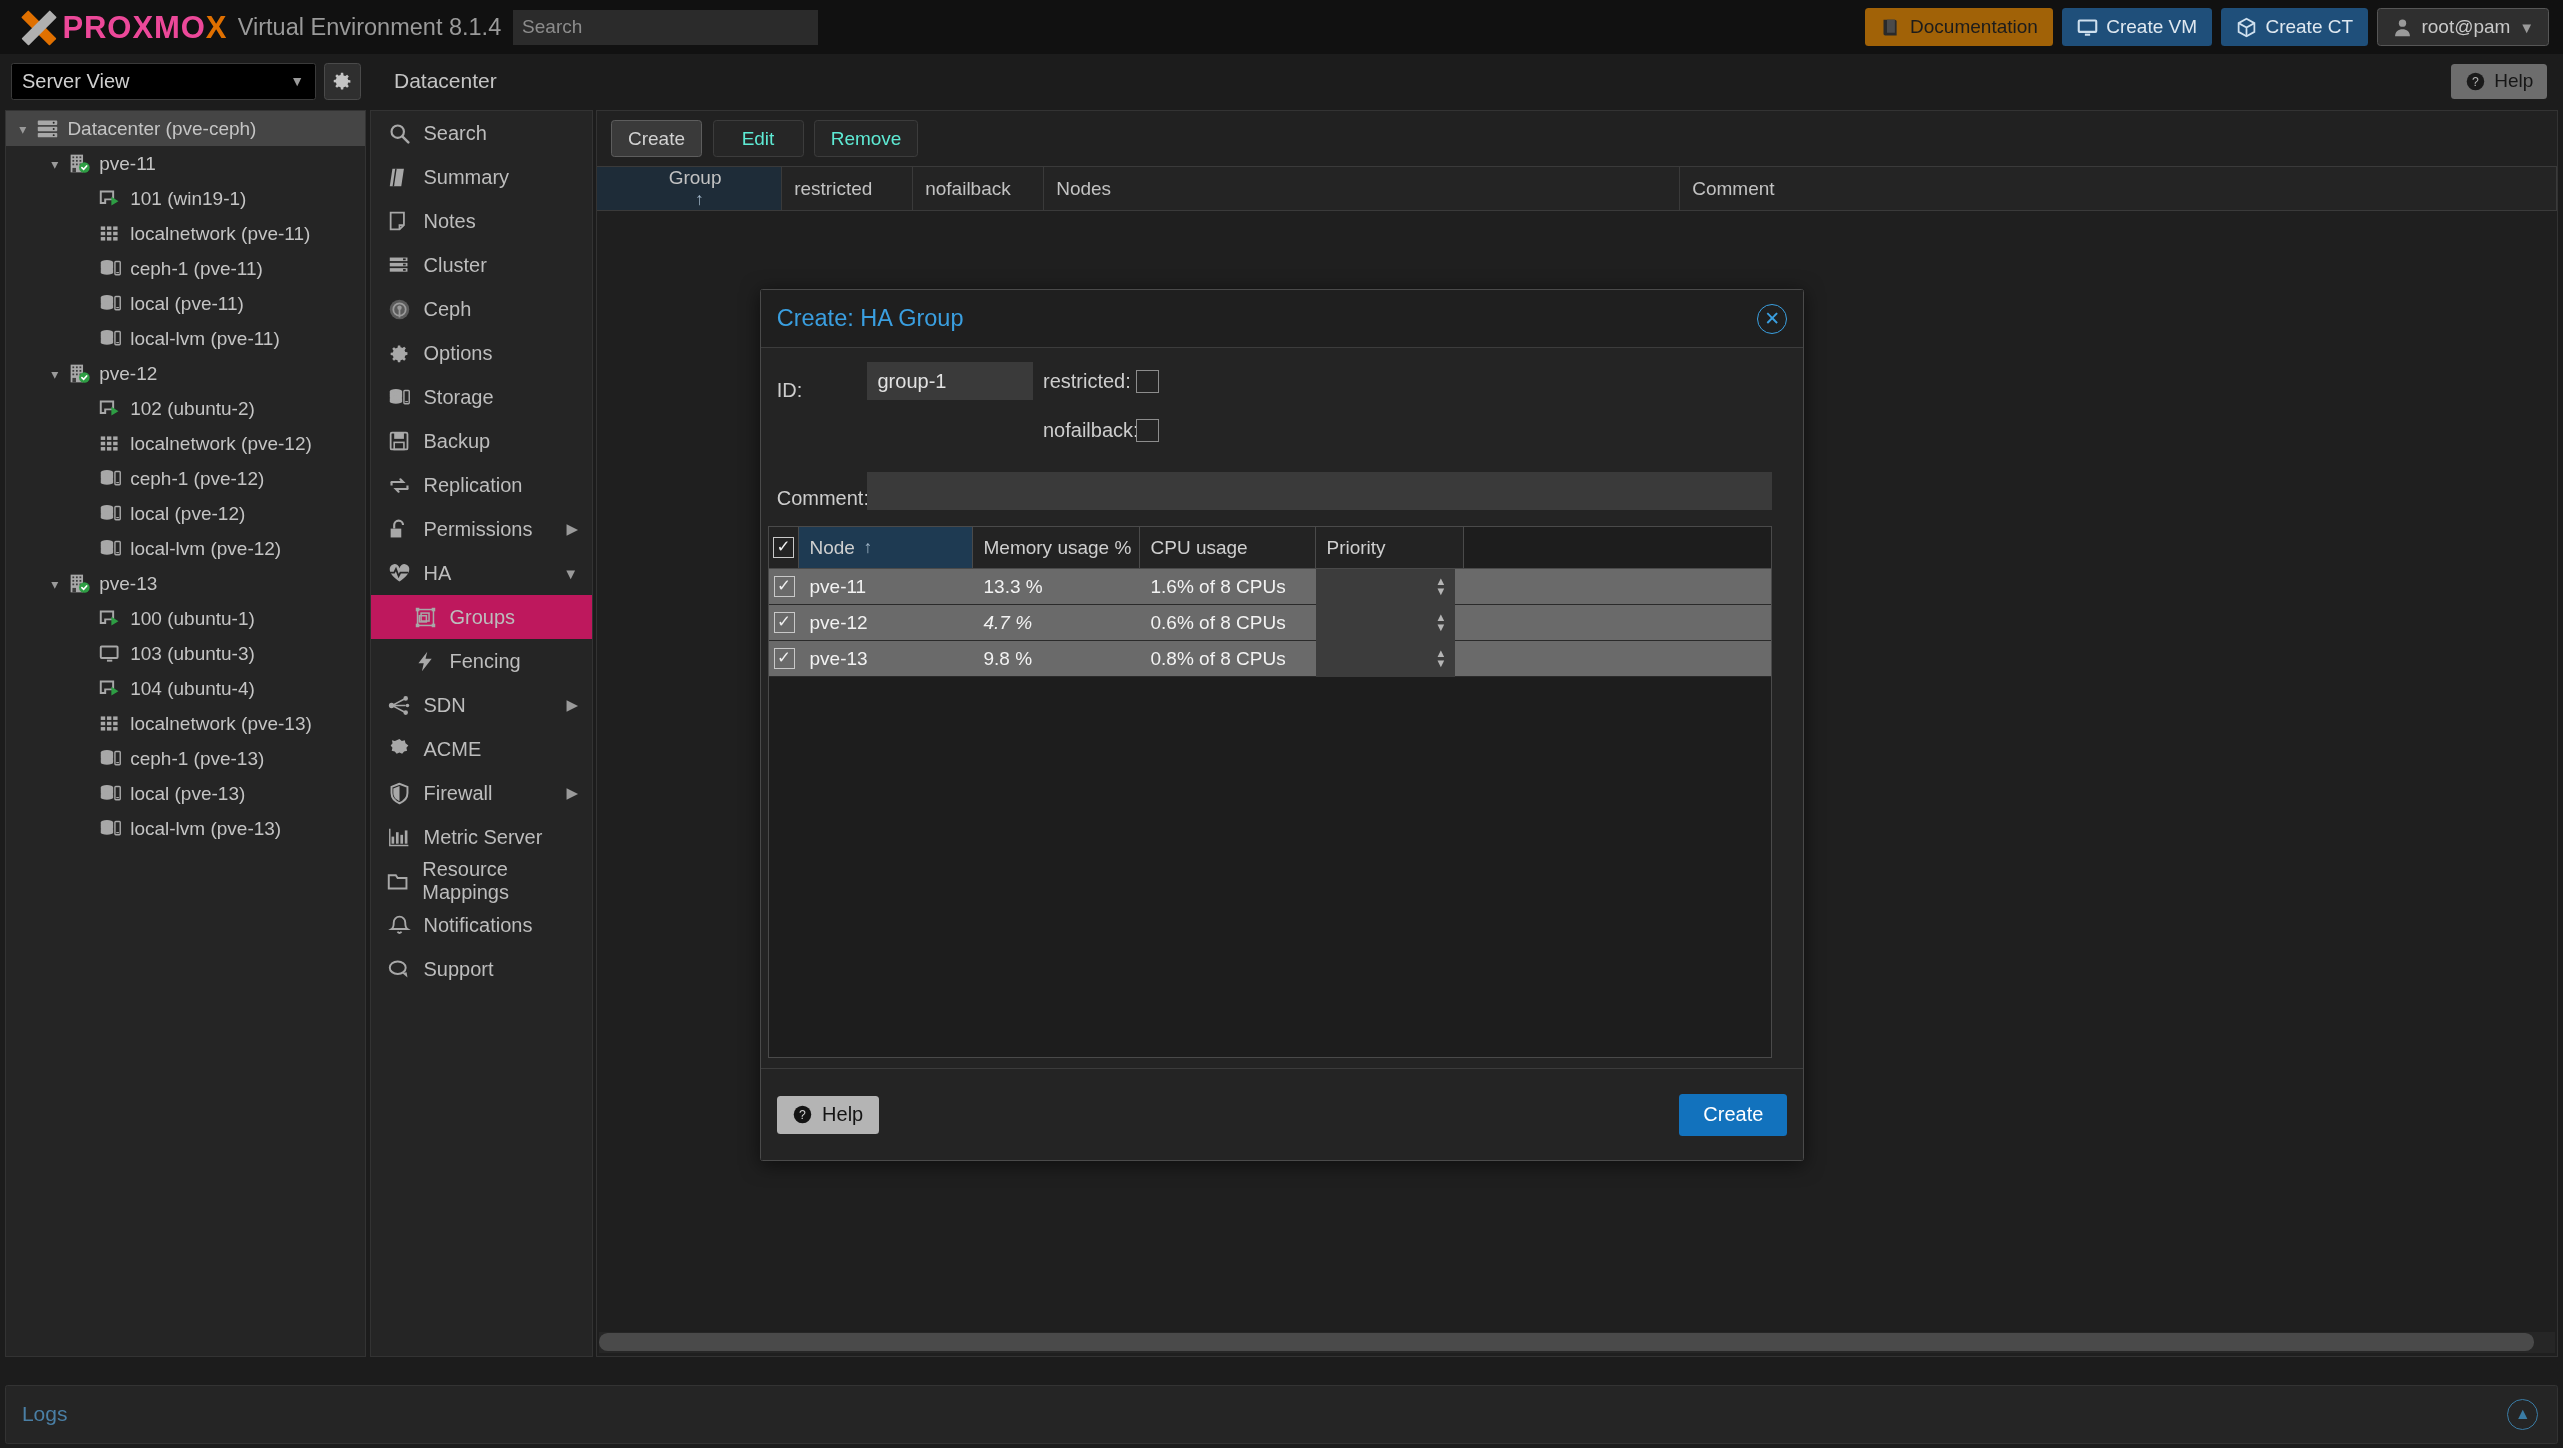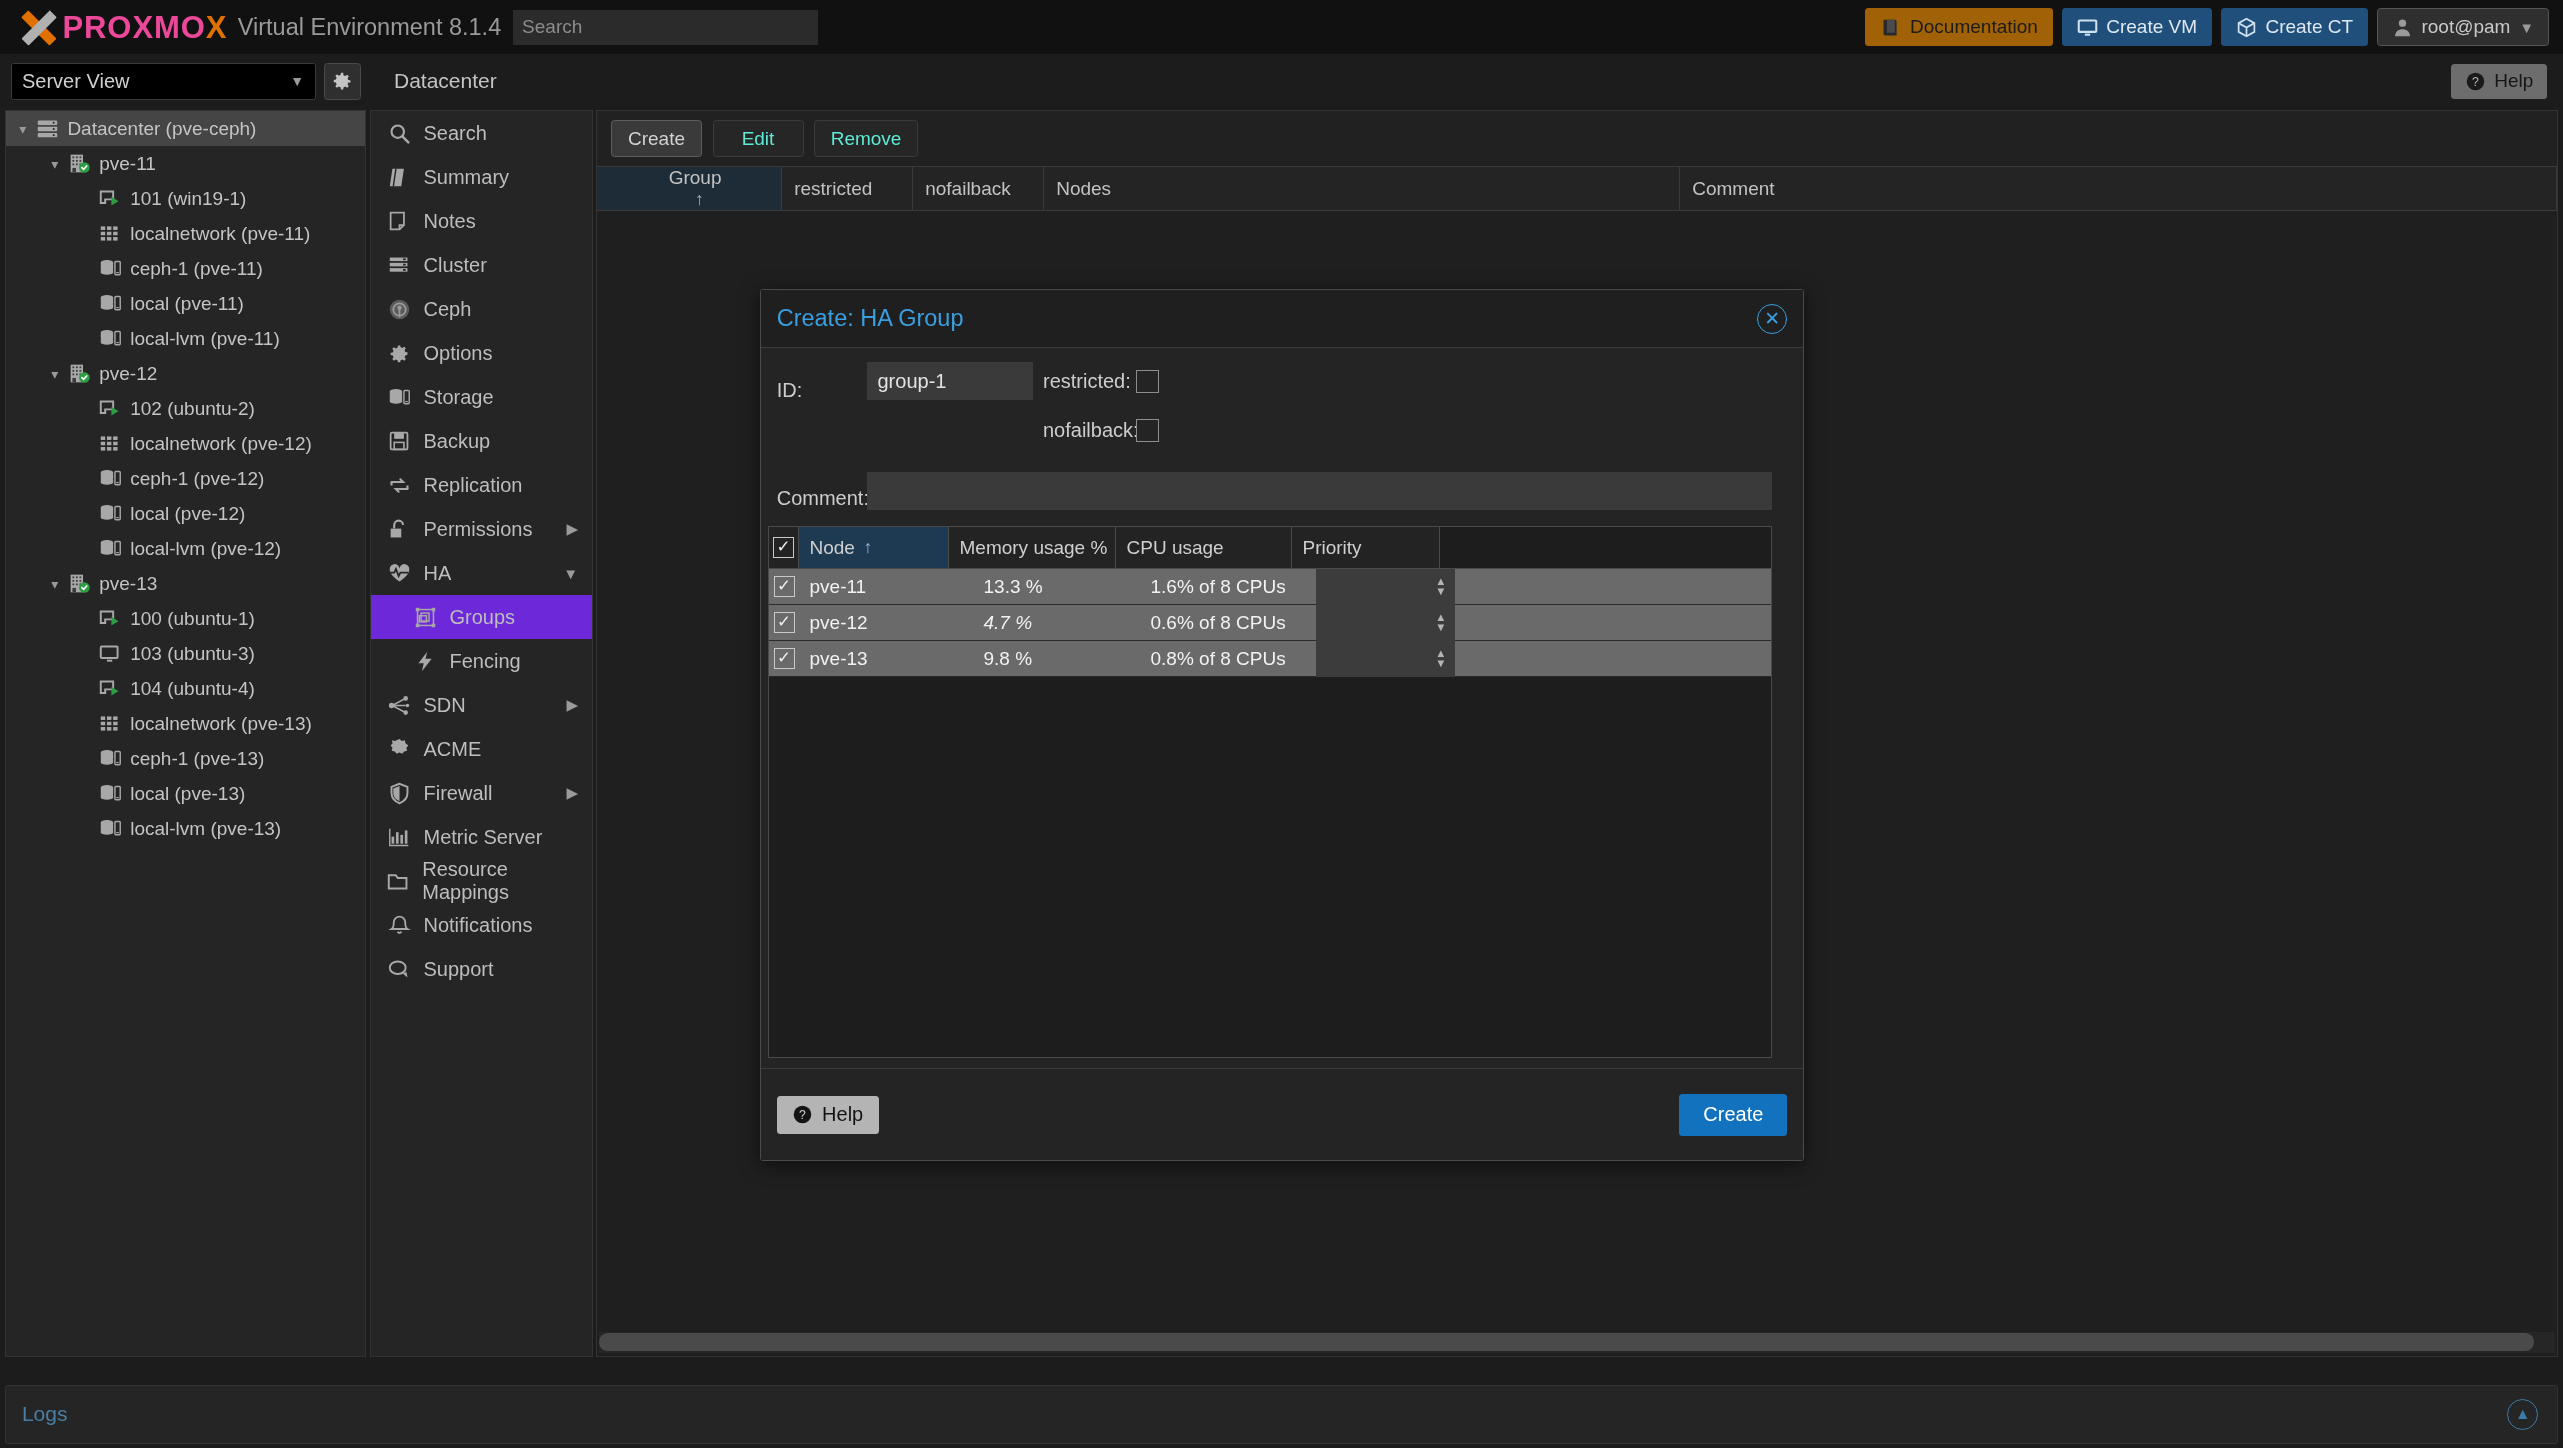--- a/index.html
+++ b/index.html
@@ -98,21 +98,21 @@
 
   
   #menupanel {
     position: absolute; left: 370px; top: 110px; width: 223px; height: 1247px;
     background: #252525; border: 0.9px solid #333; overflow: hidden;
   }
   .menu-row {
     display: flex; align-items: center; height: 44px; padding-left: 14px;
     font-size: 20px; color: #bdbdbd; cursor: pointer; position: relative;
   }
-  .menu-row.selected { background: #6d28d9; }
+  .menu-row.selected { background: #be185d; }
   .menu-row.sub { padding-left: 40px; }
   .menu-icon { width: 28px; height: 23px; display: flex; align-items: center; justify-content: center; margin-right: 10.5px; }
   .menu-caret { position: absolute; right: 14px; color: #9a9a9a; font-size: 15px; }
 
   
   #content {
     position: absolute; left: 596px; top: 110px; width: 1962px; height: 1247px;
     background: #1f1f1f; border: 0.9px solid #333;
   }
   #toolbar {
@@ -969,21 +969,21 @@
     <span id="nofailback-cbx" class="cbx"></span>
 
     <span id="comment-label" class="field-label">Comment:</span>
     <input id="comment-input" value="" style="">
 
     <div id="node-grid">
       <div id="ng-header">
           <div class="ng-hcell ng-check-col" style="padding: 0px;">
             <span class="ng-cbx">✓</span>
           </div>
-          <div class="ng-hcell sorted" style="width: 150px;">
+          <div class="ng-hcell sorted" style="width: 174px;">
             <span>Node</span>
             <span class="sort-arrow">↑</span>
           </div>
           <div class="ng-hcell" style="width: 167px;">
             <span>Memory usage %</span>
           </div>
           <div class="ng-hcell" style="width: 176px;">
             <span>CPU usage</span>
           </div>
           <div class="ng-hcell" style="width: 148px;">

